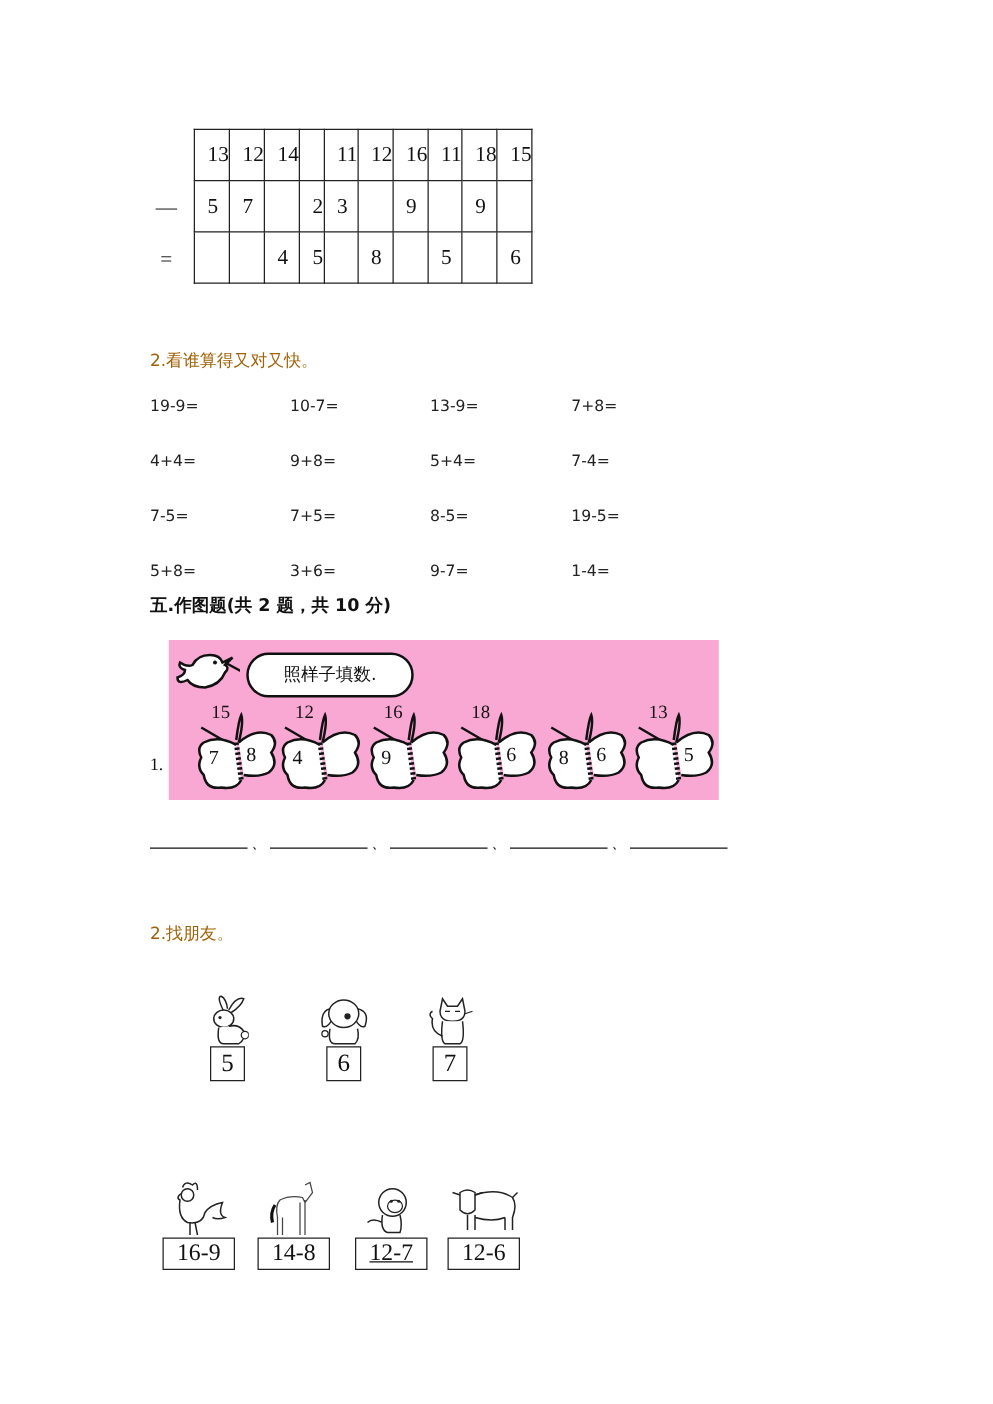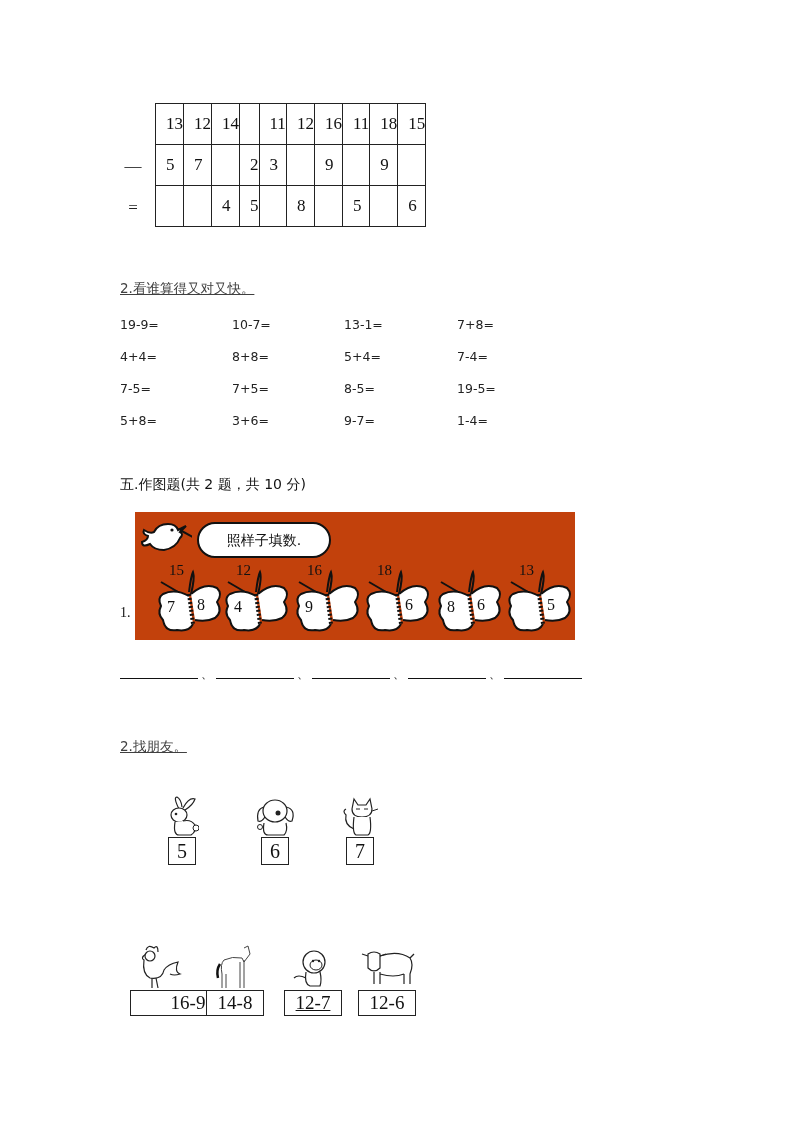--- a/index.html
+++ b/index.html
@@ -19,37 +19,37 @@
     position: absolute; left: 35px; top: 0;
     border-collapse: collapse;
     font-family: "Liberation Serif", serif; font-size: 17px;
   }
   table.sub td {
     border: 1px solid #222; height: 41px; padding: 0;
     text-align: left; padding-left: 10px; box-sizing: border-box;
   }
 
   
-  .qtitle { font-size: 13.5px; color: #404040; text-decoration: underline; }
+  .qtitle { font-size: 13.5px; color: #a16207; }
   .calc-grid {
     left: 120px; top: 316px; width: 450px;
     display: grid; grid-template-columns: 112px 112px 113px 113px;
-    row-gap: 14px;
+    row-gap: 26px;
     font-family: "DejaVu Sans", sans-serif; font-size: 12.5px; color: #222;
   }
   .calc-grid span { height: 18px; line-height: 18px; }
 
   .section-title {
-    left: 120px; top: 476px; font-size: 14px; font-weight: normal; color: #111;
+    left: 120px; top: 476px; font-size: 14px; font-weight: bold; color: #111;
   }
 
   
   .bf-panel {
     left: 135px; top: 512px; width: 440px; height: 128px;
-    background: #c2410c;
+    background: #f9a8d4;
   }
   .bf-num {
     left: 120px; top: 605px; font-family: "Liberation Serif", serif; font-size: 14px;
   }
   .cloud {
     position: absolute; left: 62px; top: 10px; width: 130px; height: 32px;
     border: 2px solid #111; border-radius: 18px; background: #fff;
     font-size: 14px; line-height: 32px; text-align: center;
   }
   .bird { position: absolute; left: 5px; top: 8px; }
@@ -128,24 +128,24 @@
           <td style="width: 42px;">6</td>
         </tr>
       </tbody>
   </table>
 </div>
 
 <div class="abs qtitle" style="left:120px; top:280px;">2.看谁算得又对又快。</div>
 <div class="abs calc-grid" id="calc-grid">
     <span>19-9=</span>
     <span>10-7=</span>
-    <span>13-1=</span>
+    <span>13-9=</span>
     <span>7+8=</span>
     <span>4+4=</span>
-    <span>8+8=</span>
+    <span>9+8=</span>
     <span>5+4=</span>
     <span>7-4=</span>
     <span>7-5=</span>
     <span>7+5=</span>
     <span>8-5=</span>
     <span>19-5=</span>
     <span>5+8=</span>
     <span>3+6=</span>
     <span>9-7=</span>
     <span>1-4=</span>
@@ -278,21 +278,21 @@
   <div class="numbox small">7</div>
 </div>
 
 <div class="animal" style="left:130px; top:944px; width:58px;">
   <svg width="50" height="46" viewBox="0 0 50 46">
     <path d="M12 6 Q14 0 20 4 Q24 0 24 8" fill="none" stroke="#222" stroke-width="1.2"></path>
     <path d="M12 10 Q6 14 10 16 Q8 30 16 34 Q28 36 30 26 Q34 20 44 18 Q40 28 46 30 Q40 32 36 30" fill="#fff" stroke="#222" stroke-width="1.2"></path>
     <circle cx="16" cy="12" r="5" fill="#fff" stroke="#222" stroke-width="1.2"></circle>
     <path d="M18 34 L18 44 M22 34 L24 44" stroke="#222" stroke-width="1.2"></path>
   </svg>
-  <div class="numbox wide" style="width:56px;padding-left:29px;">16-9</div>
+  <div class="numbox wide" style="width:56px;">16-9</div>
 </div>
 
 <div class="animal" style="left:206px; top:944px; width:58px;">
   <svg width="50" height="46" viewBox="0 0 50 46">
     <path d="M34 4 L38 2 L40 10 L34 18 L32 14 Q22 12 14 16 Q10 20 12 30 L12 44 M16 30 L16 44 M30 18 L30 44 M34 16 L34 44" fill="none" stroke="#444" stroke-width="1"></path>
     <path d="M10 20 Q6 26 8 34" fill="none" stroke="#111" stroke-width="2.5"></path>
   </svg>
   <div class="numbox wide" style="width:56px;font-family:Liberation Serif, serif;">14-8</div>
 </div>
 

